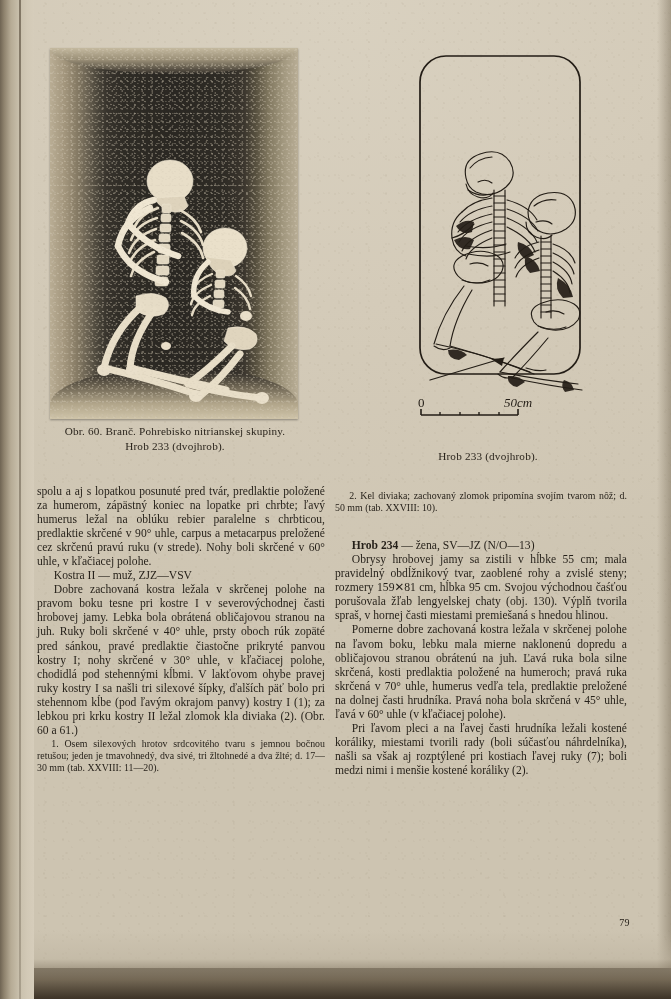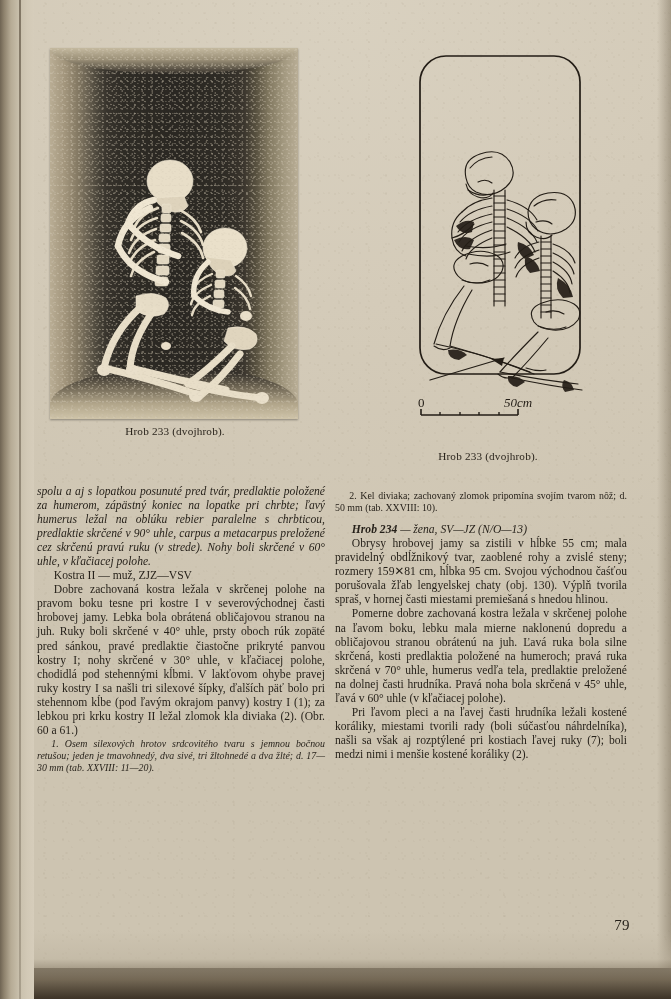--- a/index.html
+++ b/index.html
@@ -136,39 +136,39 @@
     line-height: 14.05px;
     color: #241f18;
     text-align: justify;
     text-justify: inter-word;
     hyphens: manual;
   }
   #col-left  { left: 27px;  top: 485px; }
   #col-right { left: 325px; top: 490px; width: 292px; }
 
   .col p { margin: 0; text-indent: 1.45em; }
-  .col p.noindent { text-indent: 0; font-style: italic; }
+  .col p.noindent { text-indent: 0; }
   .col .it { }
   .col .bd { font-weight: bold; margin-top: 39px; }
 
   .footnote {
     font-size: 9.9px;
     line-height: 12.1px;
     text-align: justify;
     margin-top: 1px;
   }
 
   .sec-head { margin-top: 1px; }
 
   
   .folio {
     position: absolute;
     right: 41px; top: 917px;
     font-family: "Liberation Serif", serif;
-    font-size: 15px;
+    font-size: 10px;
     color: #241f18;
     letter-spacing: .4px;
   }
 
   
   .inky { filter: blur(.18px); }
 </style>
 </head>
 <body>
 
@@ -397,39 +397,40 @@
           <line x1="71" y1="362" x2="71" y2="365" stroke="#231d16" stroke-width="1.4"></line>
           <line x1="91" y1="362" x2="91" y2="365" stroke="#231d16" stroke-width="1.4"></line>
           <text x="10" y="357" font-family="Liberation Serif, serif" font-size="13" fill="#231d16">0</text>
           <text x="96" y="357" font-family="Liberation Serif, serif" font-size="13" font-style="italic" fill="#231d16">50cm</text>
         </g>
       </svg>
     </div>
   </div>
 
   <div class="caption" id="caption-left">
+    <div>Obr. 60. Branč. Pohrebisko nitrianskej skupiny.</div>
     <div>Hrob 233 (dvojhrob).</div>
   </div>
 
   <div class="caption" id="caption-right">
     <div>Hrob 233 (dvojhrob).</div>
   </div>
 
   <div class="col" id="col-left">
     <p class="noindent">spolu a aj s lopatkou posunuté pred tvár, predlaktie položené za humerom, zápästný koniec na lopatke pri chrbte; ľavý humerus ležal na oblúku rebier paralelne s chrbticou, predlaktie skrčené v 90° uhle, carpus a metacarpus preložené cez skrčenú pravú ruku (v strede). Nohy boli skrčené v 60° uhle, v kľačiacej polohe.</p>
 
     <p class="sec-head"><span class="it">Kostra II</span><span> — muž, ZJZ—VSV</span></p>
 
     <p>Dobre zachovaná kostra ležala v skrčenej polohe na pravom boku tesne pri kostre I v severovýchodnej časti hrobovej jamy. Lebka bola obrátená obličajovou stranou na juh. Ruky boli skrčené v 40° uhle, prsty oboch rúk zopäté pred sánkou, pravé predlaktie čiastočne prikryté panvou kostry I; nohy skrčené v 30° uhle, v kľačiacej polohe, chodidlá pod stehennými kĺbmi. V lakťovom ohybe pravej ruky kostry I sa našli tri silexové šípky, ďalších päť bolo pri stehennom kĺbe (pod ľavým okrajom panvy) kostry I (1); za lebkou pri krku kostry II ležal zlomok kla diviaka (2). (Obr. 60 a 61.)</p>
 
     <p class="footnote noindent" style="text-indent:1.45em">1. Osem silexových hrotov srdcovitého tvaru s jemnou bočnou retušou; jeden je tmavohnedý, dva sivé, tri žltohnedé a dva žlté; d. 17—30 mm (tab. XXVIII: 11—20).</p>
   </div>
 
   <div class="col" id="col-right">
-    <p class="footnote" style="margin-bottom:9px">2. Kel diviaka; zachovaný zlomok pripomína svojím tvarom nôž; d. 50 mm (tab. XXVIII: 10).</p>
+    <p class="footnote" style="margin-bottom:25px">2. Kel diviaka; zachovaný zlomok pripomína svojím tvarom nôž; d. 50 mm (tab. XXVIII: 10).</p>
 
     <p class="noindent" style="text-indent:1.45em"><span class="bd">Hrob 234</span><span> — žena, SV—JZ (N/O—13)</span></p>
 
     <p>Obrysy hrobovej jamy sa zistili v hĺbke 55 cm; mala pravidelný obdĺžnikový tvar, zaoblené rohy a zvislé steny; rozmery 159✕81 cm, hĺbka 95 cm. Svojou východnou čaśťou porušovala žľab lengyelskej chaty (obj. 130). Výplň tvorila spraš, v hornej časti miestami premiešaná s hnedou hlinou.</p>
     <p>Pomerne dobre zachovaná kostra ležala v skrčenej polohe na ľavom boku, lebku mala mierne naklonenú dopredu a obličajovou stranou obrátenú na juh. Ľavá ruka bola silne skrčená, kosti predlaktia položené na humeroch; pravá ruka skrčená v 70° uhle, humerus vedľa tela, predlaktie preložené na dolnej časti hrudníka. Pravá noha bola skrčená v 45° uhle, ľavá v 60° uhle (v kľačiacej polohe).</p>
     <p>Pri ľavom pleci a na ľavej časti hrudníka ležali kostené koráliky, miestami tvorili rady (boli súčasťou náhrdelníka), našli sa však aj rozptýlené pri kostiach ľavej ruky (7); boli medzi nimi i menšie kostené koráliky (2).</p>
   </div>
 
   <div class="page-edge-right"></div>
 </div>

